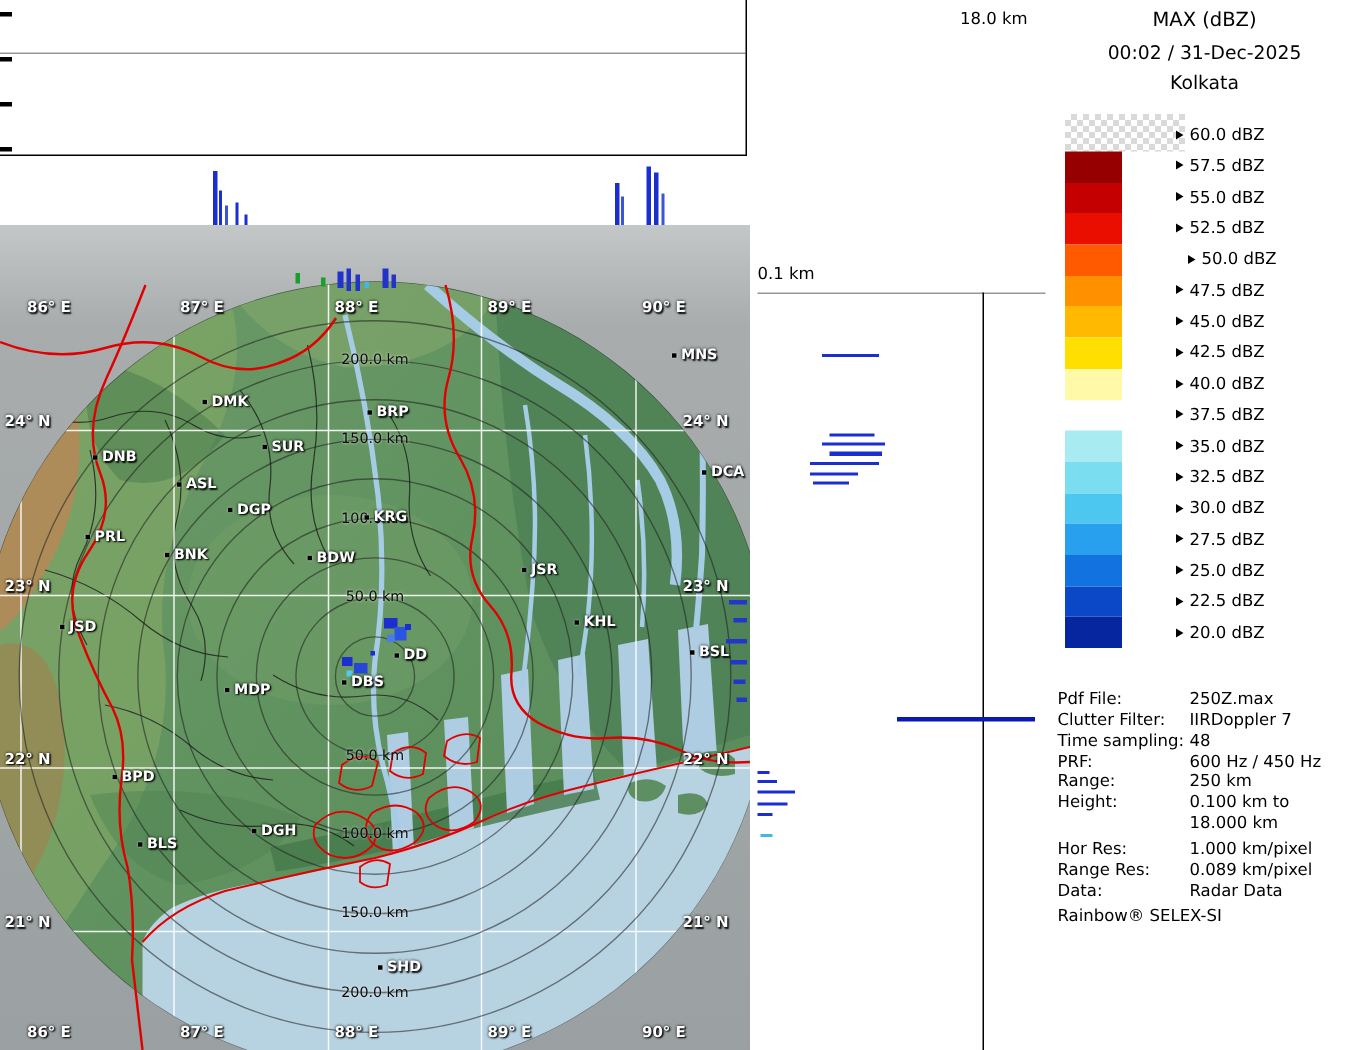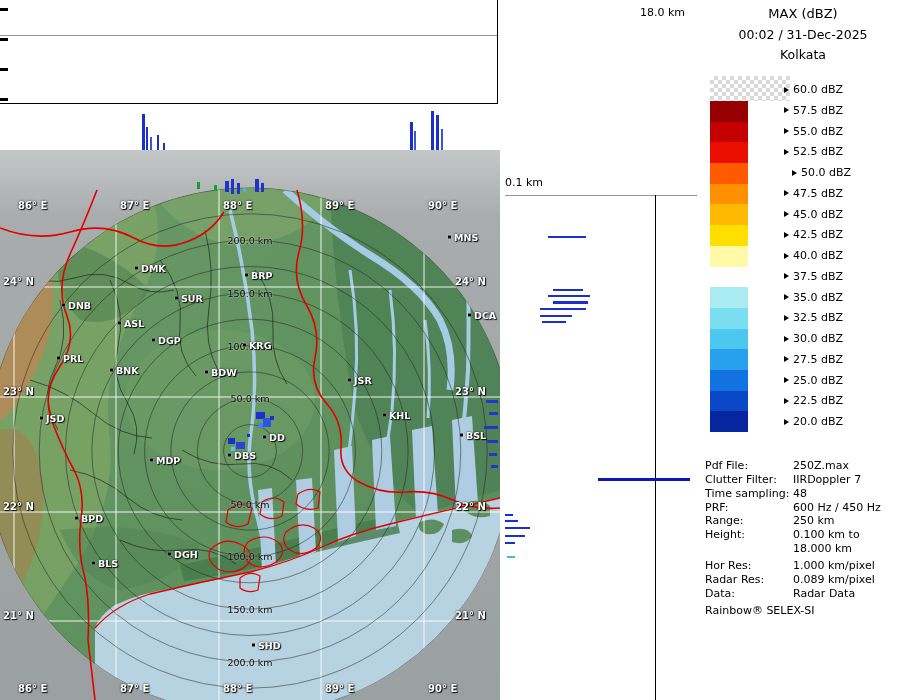--- a/index.html
+++ b/index.html
@@ -413,17 +413,17 @@
     </div>
   <div id="meta-area">
       <div class="mrow" style="top: 459px;"><span class="mkey">Pdf File:</span><span class="mval">250Z.max</span></div>
       <div class="mrow" style="top: 473px;"><span class="mkey">Clutter Filter:</span><span class="mval">IIRDoppler 7</span></div>
       <div class="mrow" style="top: 487px;"><span class="mkey">Time sampling:</span><span class="mval">48</span></div>
       <div class="mrow" style="top: 501px;"><span class="mkey">PRF:</span><span class="mval">600 Hz / 450 Hz</span></div>
       <div class="mrow" style="top: 514px;"><span class="mkey">Range:</span><span class="mval">250 km</span></div>
       <div class="mrow" style="top: 528px;"><span class="mkey">Height:</span><span class="mval">0.100 km to</span></div>
       <div class="mrow" style="top: 542px;"><span class="mkey"></span><span class="mval">18.000 km</span></div>
       <div class="mrow" style="top: 559px;"><span class="mkey">Hor Res:</span><span class="mval">1.000 km/pixel</span></div>
-      <div class="mrow" style="top: 573px;"><span class="mkey">Radar Res:</span><span class="mval">0.089 km/pixel</span></div>
+      <div class="mrow" style="top: 573px;"><span class="mkey">Range Res:</span><span class="mval">0.089 km/pixel</span></div>
       <div class="mrow" style="top: 587px;"><span class="mkey">Data:</span><span class="mval">Radar Data</span></div>
     </div>
   <div class="mrow" style="top:604px">Rainbow® SELEX-SI</div>
 </div>
 
 </body></html>

